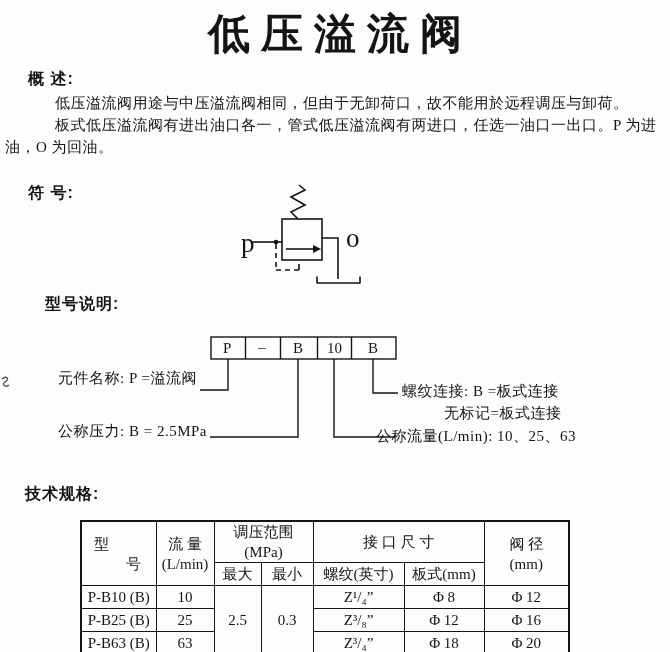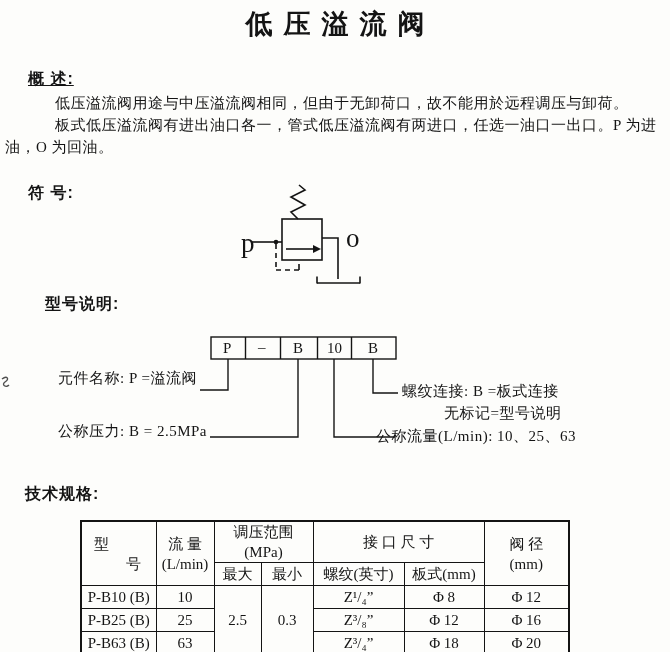--- a/index.html
+++ b/index.html
@@ -6,21 +6,21 @@
   body{
     width:670px;height:652px;position:relative;overflow:hidden;
     background:#fdfdfb;color:#141414;
     font-family:"Liberation Serif","DejaVu Serif",serif;
     font-size:15px;
   }
   .abs{position:absolute;}
   .page-title{
     left:0;right:0;top:6px;text-align:center;
     font-family:"Liberation Sans","DejaVu Sans",sans-serif;
-    font-weight:bold;font-size:27px;letter-spacing:11px;text-indent:11px;
+    font-weight:bold;font-size:42px;letter-spacing:11px;text-indent:11px;
   }
   .sec-heading{
     font-family:"Liberation Sans","DejaVu Sans",sans-serif;
     font-weight:bold;font-size:16px;letter-spacing:1px;
   }
   .body-par{
     left:5px;width:657px;line-height:22px;text-indent:50px;
     letter-spacing:0.5px;
     font-family:Liberation Serif, serif;
   }
@@ -47,21 +47,21 @@
   }
   table.specs .two-line{line-height:20px;}
   .model-hdr-top{display:block;text-align:left;padding:1px 0 0 12px;line-height:20px;}
   .model-hdr-bot{display:block;text-align:left;padding:0 0 1px 44px;line-height:20px;}
 </style>
 </head>
 <body>
 
 <div class="abs page-title">低压溢流阀</div>
 
-<div class="abs sec-heading" style="left:28px;top:69px;text-decoration:underline;">概 述:</div>
+<div class="abs sec-heading" style="left:28px;top:69px;">概 述:</div>
 <div class="abs body-par" style="top:92px;">低压溢流阀用途与中压溢流阀相同，但由于无卸荷口，故不能用於远程调压与卸荷。</div>
 <div class="abs body-par" style="top:114px;">板式低压溢流阀有进出油口各一，管式低压溢流阀有两进口，任选一油口一出口。P 为进油，O 为回油。</div>
 
 <div class="abs sec-heading" style="left:28px;top:183px;">符 号:</div>
 
 <div class="abs sec-heading" style="left:25px;top:294px;margin-left:20px;">型号说明:</div>
 
 <div class="abs sec-heading" style="left:25px;top:484px;">技术规格:</div>
 
 <svg width="670" height="652" viewBox="0 0 670 652">
@@ -100,21 +100,21 @@
     <polyline points="334,359 334,437 395,437"></polyline>
     <polyline points="373,359 373,393 398,393"></polyline>
   </g>
 
   <path d="M2,379 C7,375 10,379 5,382 C1,385 6,388 9,385" stroke-width="1.4" opacity="0.75"></path>
 </svg>
 
 <div class="abs diagram-label" style="left:58px;top:369px;">元件名称: P =溢流阀</div>
 <div class="abs diagram-label" style="left:58px;top:422px;">公称压力: B = 2.5MPa</div>
 <div class="abs diagram-label" style="left:402px;top:382px;">螺纹连接: B =板式连接</div>
-<div class="abs diagram-label" style="left:444px;top:404px;">无标记=型号说明</div>
+<div class="abs diagram-label" style="left:444px;top:404px;">无标记=板式连接</div>
 <div class="abs diagram-label" style="left:376px;top:427px;">公称流量(L/min): 10、25、63</div>
 
 <table class="specs">
   <colgroup>
     <col style="width:75px">
       <col style="width:58px">
       <col style="width:47px">
       <col style="width:52px">
     <col style="width:91px">
       <col style="width:80px">

